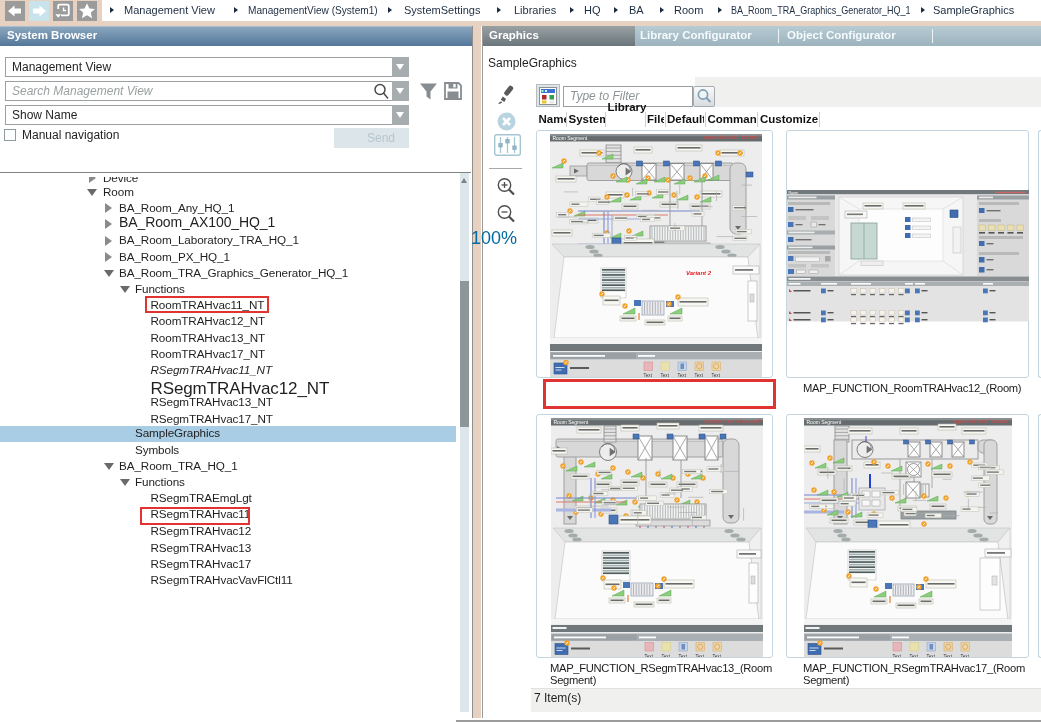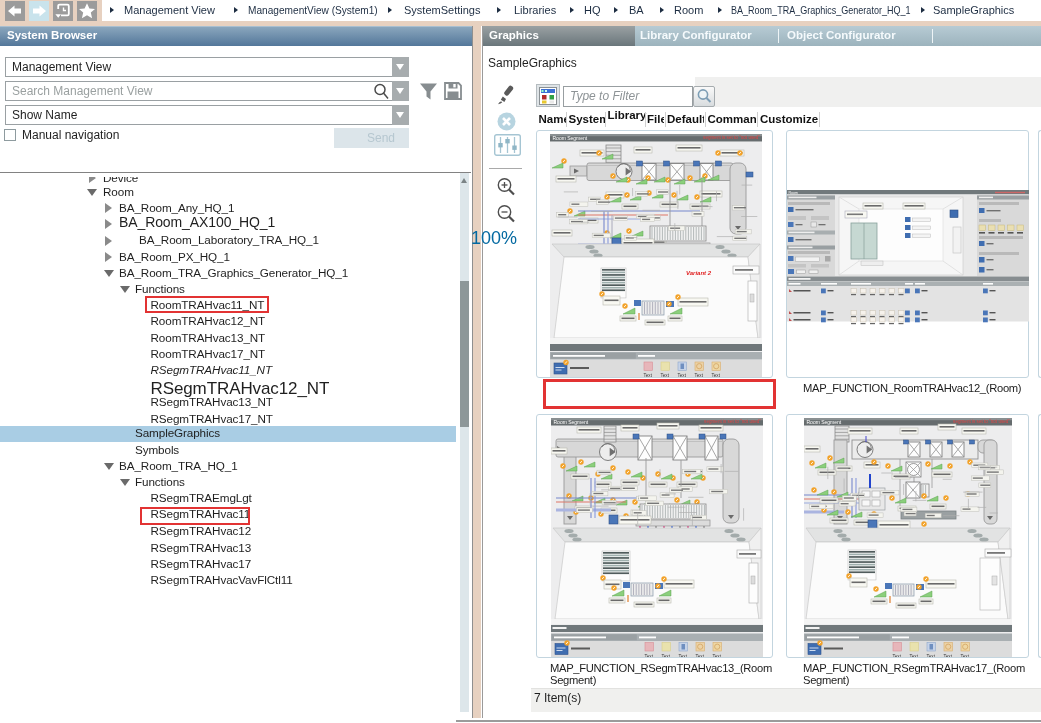--- a/index.html
+++ b/index.html
@@ -45,21 +45,21 @@
 <div class="abs tri-r" style="left:921px;top:7px;border-top-width:3.5px;border-bottom-width:3.5px;border-left:4.5px solid #1d2d42;"></div>
 <div class="abs" style="left:933px;top:4px;font-size:11px;color:#1d2d42;white-space:nowrap;">SampleGraphics</div>
 <div class="abs" style="left:0;top:26px;width:472px;height:20px;background:linear-gradient(#8aa6bd,#53779a);border-top:1px solid #a9bfd0;"></div>
 <div class="abs" style="left:7px;top:29px;font-size:11.5px;font-weight:bold;color:#fff;">System Browser</div>
 <div class="abs" style="left:0;top:46px;width:471px;height:677px;background:#fff;"></div>
 <div class="abs" style="left:5px;top:57px;width:404px;height:20px;background:#fff;border:1px solid #9aa0a3;"></div>
     <div class="abs" style="left:12px;top:60px;font-size:12px;color:#1f1f1f;">Management View</div>
     <div class="abs" style="left:392px;top:57px;width:17px;height:20px;background:#a7acae;"></div>
     <div class="abs" style="left:396px;top:64px;width:0;height:0;border-left:4.5px solid transparent;border-right:4.5px solid transparent;border-top:6px solid #fff;"></div>
 <div class="abs" style="left:5px;top:81px;width:404px;height:20px;background:#fff;border:1px solid #9aa0a3;"></div>
-    <div class="abs" style="left:12px;top:84px;font-size:12px;color:#9aa0a0;">Search Management View</div>
+    <div class="abs" style="left:12px;top:84px;font-size:12px;color:#9aa0a0;font-style:italic;">Search Management View</div>
     <svg class="abs" style="left:372px;top:82px;" width="19" height="19">
       <circle cx="8" cy="7.5" r="5" fill="none" stroke="#4b4b4b" stroke-width="1.5"></circle>
       <line x1="11.5" y1="11" x2="16" y2="16.5" stroke="#4b4b4b" stroke-width="1.5"></line>
     </svg>
     <div class="abs" style="left:392px;top:81px;width:17px;height:20px;background:#a7acae;"></div>
     <div class="abs" style="left:396px;top:88px;width:0;height:0;border-left:4.5px solid transparent;border-right:4.5px solid transparent;border-top:6px solid #fff;"></div>
 <div class="abs" style="left:5px;top:105px;width:404px;height:20px;background:#fff;border:1px solid #9aa0a3;"></div>
     <div class="abs" style="left:12px;top:108px;font-size:12px;color:#1f1f1f;">Show Name</div>
     <div class="abs" style="left:392px;top:105px;width:17px;height:20px;background:#a7acae;"></div>
     <div class="abs" style="left:396px;top:112px;width:0;height:0;border-left:4.5px solid transparent;border-right:4.5px solid transparent;border-top:6px solid #fff;"></div>
@@ -81,21 +81,21 @@
 <div class="abs" style="left:0;top:252.5px;width:456px;height:16px;background:#a9cde4;"></div>
 <div class="abs" style="left:88.5px;top:0.0px;width:0;height:0;border-top:5px solid transparent;border-bottom:5px solid transparent;border-left:7px solid #8a8a8a;"></div>
 <div class="abs" style="left:103px;top:-2.2px;font-size:11.7px;letter-spacing:-0.1px;color:#1f1f1f;white-space:nowrap;">Device</div>
 <div class="abs" style="left:87px;top:15.5px;width:0;height:0;border-left:5.5px solid transparent;border-right:5.5px solid transparent;border-top:7px solid #6a6a6a;"></div>
 <div class="abs" style="left:103px;top:11.8px;font-size:11.7px;letter-spacing:-0.1px;color:#1f1f1f;white-space:nowrap;">Room</div>
 <div class="abs" style="left:105.0px;top:30.19999999999999px;width:0;height:0;border-top:5px solid transparent;border-bottom:5px solid transparent;border-left:7px solid #8a8a8a;"></div>
 <div class="abs" style="left:119px;top:27.99999999999999px;font-size:11.7px;letter-spacing:-0.1px;color:#1f1f1f;white-space:nowrap;">BA_Room_Any_HQ_1</div>
 <div class="abs" style="left:105.0px;top:46.400000000000006px;width:0;height:0;border-top:5px solid transparent;border-bottom:5px solid transparent;border-left:7px solid #8a8a8a;"></div>
 <div class="abs" style="left:119px;top:41px;font-size:14px;letter-spacing:-0.1px;color:#1f1f1f;white-space:nowrap;">BA_Room_AX100_HQ_1</div>
 <div class="abs" style="left:105.0px;top:62.599999999999994px;width:0;height:0;border-top:5px solid transparent;border-bottom:5px solid transparent;border-left:7px solid #8a8a8a;"></div>
-<div class="abs" style="left:119px;top:60.39999999999999px;font-size:11.7px;letter-spacing:-0.1px;color:#1f1f1f;white-space:nowrap;margin-left:20px;">BA_Room_Laboratory_TRA_HQ_1</div>
+<div class="abs" style="left:119px;top:60.39999999999999px;font-size:11.7px;letter-spacing:-0.1px;color:#1f1f1f;white-space:nowrap;">BA_Room_Laboratory_TRA_HQ_1</div>
 <div class="abs" style="left:105.0px;top:78.80000000000001px;width:0;height:0;border-top:5px solid transparent;border-bottom:5px solid transparent;border-left:7px solid #8a8a8a;"></div>
 <div class="abs" style="left:119px;top:76.60000000000001px;font-size:11.7px;letter-spacing:-0.1px;color:#1f1f1f;white-space:nowrap;">BA_Room_PX_HQ_1</div>
 <div class="abs" style="left:103.5px;top:96.5px;width:0;height:0;border-left:5.5px solid transparent;border-right:5.5px solid transparent;border-top:7px solid #6a6a6a;"></div>
 <div class="abs" style="left:119px;top:92.8px;font-size:11.7px;letter-spacing:-0.1px;color:#1f1f1f;white-space:nowrap;">BA_Room_TRA_Graphics_Generator_HQ_1</div>
 <div class="abs" style="left:119.5px;top:112.69999999999999px;width:0;height:0;border-left:5.5px solid transparent;border-right:5.5px solid transparent;border-top:7px solid #6a6a6a;"></div>
 <div class="abs" style="left:135px;top:108.99999999999999px;font-size:11.7px;letter-spacing:-0.1px;color:#1f1f1f;white-space:nowrap;">Functions</div>
 <div class="abs" style="left:150.5px;top:125.19999999999997px;font-size:11.7px;letter-spacing:-0.1px;color:#1f1f1f;white-space:nowrap;">RoomTRAHvac11_NT</div>
 <div class="abs" style="left:150.5px;top:141.40000000000003px;font-size:11.7px;letter-spacing:-0.1px;color:#1f1f1f;white-space:nowrap;">RoomTRAHvac12_NT</div>
 <div class="abs" style="left:150.5px;top:157.60000000000002px;font-size:11.7px;letter-spacing:-0.1px;color:#1f1f1f;white-space:nowrap;">RoomTRAHvac13_NT</div>
 <div class="abs" style="left:150.5px;top:173.8px;font-size:11.7px;letter-spacing:-0.1px;color:#1f1f1f;white-space:nowrap;">RoomTRAHvac17_NT</div>
@@ -179,21 +179,21 @@
 <div class="abs" style="left:563px;top:85.5px;width:130px;height:21px;background:#fff;border:1px solid #989ea1;"></div>
 <div class="abs" style="left:695px;top:77px;width:346px;height:30px;background:#f0f0ef;"></div>
 <div class="abs" style="left:570px;top:89px;font-size:12px;font-style:italic;color:#8d9396;">Type to Filter</div>
 <div class="abs" style="left:693px;top:85.5px;width:22px;height:21px;background:linear-gradient(#fafafa,#d8dcde);border:1px solid #a6acaf;border-radius:2px;"></div>
 <svg class="abs" style="left:696px;top:88px;" width="17" height="17">
       <circle cx="7" cy="6.5" r="4.6" fill="#eef4f6" stroke="#7d9eb5" stroke-width="1.6"></circle>
       <line x1="10.5" y1="10" x2="14.5" y2="14" stroke="#7d9eb5" stroke-width="2"></line>
     </svg>
 <div class="abs" style="left:538.5px;top:112.5px;width:27px;height:16px;overflow:hidden;font-size:11.5px;font-weight:bold;color:#111;white-space:nowrap;">Name</div>
 <div class="abs" style="left:568.5px;top:112.5px;width:36px;height:16px;overflow:hidden;font-size:11.5px;font-weight:bold;color:#111;white-space:nowrap;">System</div>
-<div class="abs" style="left:607.5px;top:109px;width:45px;height:16px;overflow:hidden;font-size:11.5px;font-weight:bold;color:#111;white-space:nowrap;">Library</div>
+<div class="abs" style="left:607.5px;top:101px;width:45px;height:16px;overflow:hidden;font-size:11.5px;font-weight:bold;color:#111;white-space:nowrap;">Library</div>
 <div class="abs" style="left:647px;top:112.5px;width:17px;height:16px;overflow:hidden;font-size:11.5px;font-weight:bold;color:#111;white-space:nowrap;">File</div>
 <div class="abs" style="left:667px;top:112.5px;width:37px;height:16px;overflow:hidden;font-size:11.5px;font-weight:bold;color:#111;white-space:nowrap;">Default</div>
 <div class="abs" style="left:707.5px;top:112.5px;width:48.5px;height:16px;overflow:hidden;font-size:11.5px;font-weight:bold;color:#111;white-space:nowrap;">Command</div>
 <div class="abs" style="left:760px;top:112.5px;width:58px;height:16px;overflow:hidden;font-size:11.5px;font-weight:bold;color:#111;white-space:nowrap;">Customize</div>
 <div class="abs" style="left:565.5px;top:112px;width:1px;height:15px;background:#cfcfcf;"></div>
 <div class="abs" style="left:604.5px;top:112px;width:1px;height:15px;background:#cfcfcf;"></div>
 <div class="abs" style="left:644.5px;top:112px;width:1px;height:15px;background:#cfcfcf;"></div>
 <div class="abs" style="left:664.5px;top:112px;width:1px;height:15px;background:#cfcfcf;"></div>
 <div class="abs" style="left:704.5px;top:112px;width:1px;height:15px;background:#cfcfcf;"></div>
 <div class="abs" style="left:757px;top:112px;width:1px;height:15px;background:#cfcfcf;"></div>

